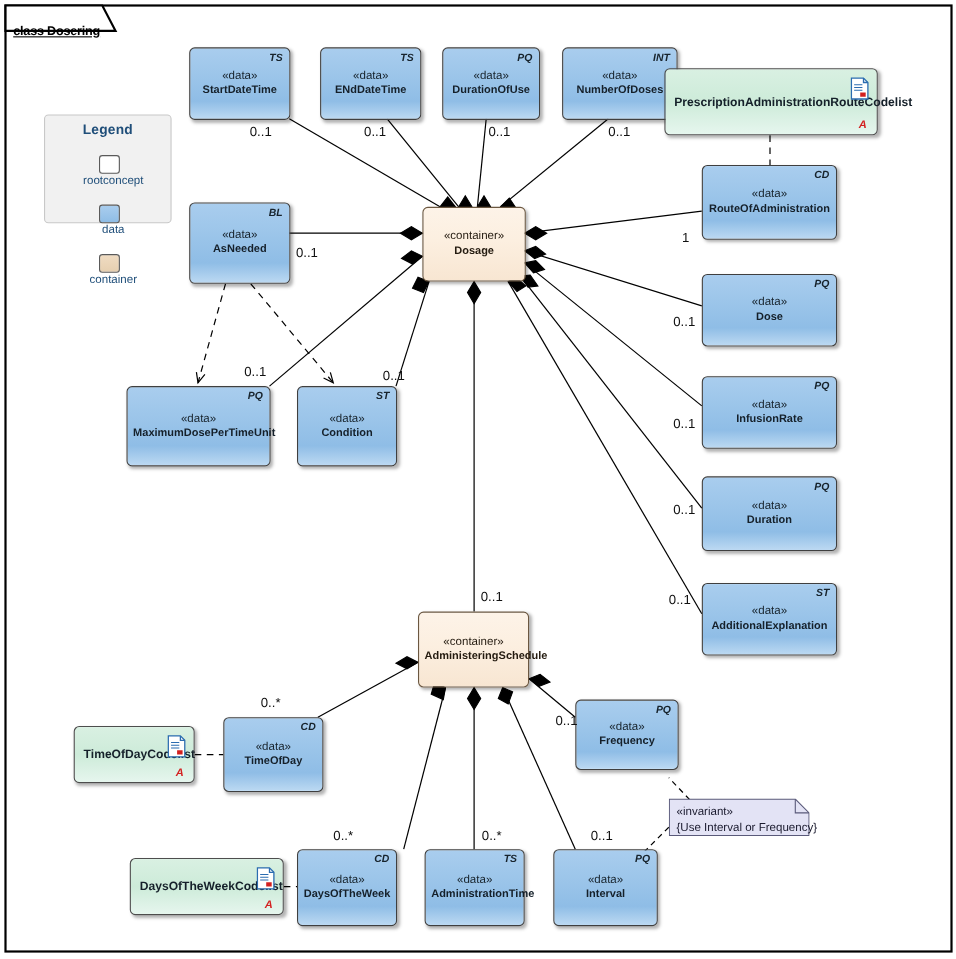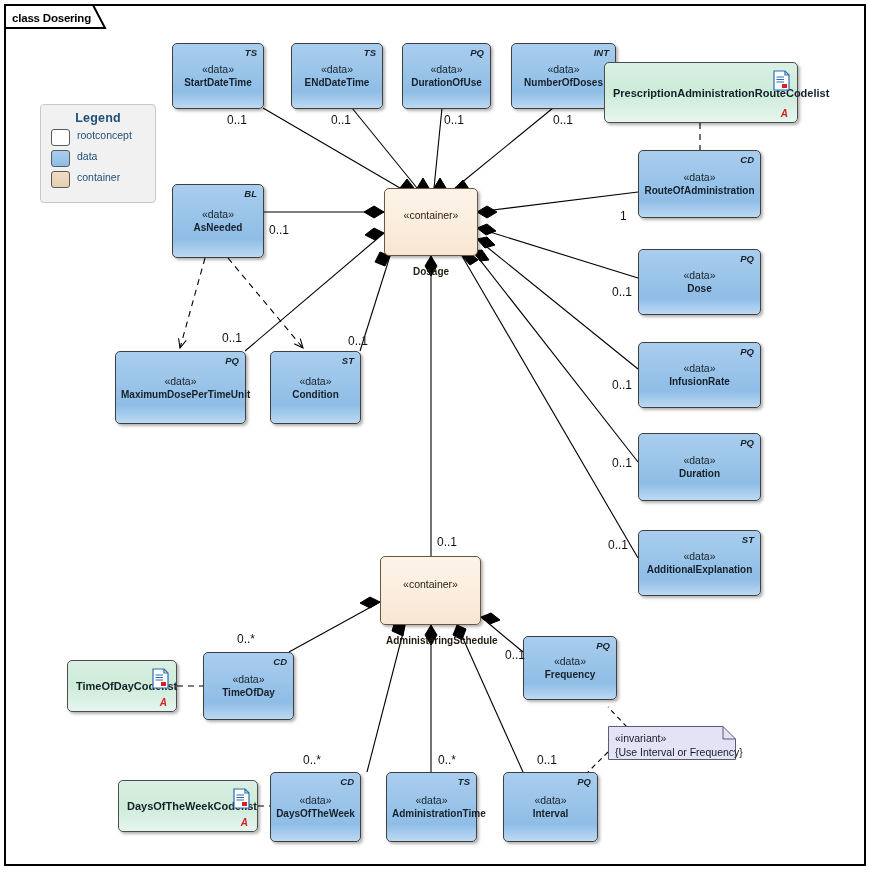--- a/index.html
+++ b/index.html
@@ -4,53 +4,53 @@
 <title>class Dosering</title>
 <style>
   html,body{margin:0;padding:0;background:#ffffff;}
   body{font-family:"Liberation Sans", sans-serif;}
   #canvas{position:relative;width:869px;height:872px;background:#fff;overflow:hidden;}
 
   
   #frame{position:absolute;left:4px;top:4px;width:862px;height:862px;border:2px solid #000;box-sizing:border-box;}
   #frame-tab{position:absolute;left:4px;top:4px;height:24px;box-sizing:border-box;}
   #frame-tab .tab-shape{position:relative;height:24px;}
-  #frame-tab .tab-label{position:absolute;left:8px;top:8px;font-size:11.5px;font-weight:bold;color:#000;white-space:nowrap;letter-spacing:-0.2px;}
+  #frame-tab .tab-label{position:absolute;left:8px;top:19px;font-size:11.5px;font-weight:bold;color:#000;white-space:nowrap;letter-spacing:-0.2px;text-decoration:underline;}
 
   
   svg.layer{position:absolute;left:0;top:0;width:869px;height:872px;overflow:visible;pointer-events:none;}
 
   
   .node{position:absolute;box-sizing:border-box;border:1px solid #3f3f3f;border-radius:5px;
         box-shadow:2px 2px 3px rgba(0,0,0,.30);}
   .node .stereo{font-size:10.5px;color:#17232c;text-align:center;line-height:13px;white-space:nowrap;}
   .node .nm{font-size:10px;font-weight:bold;color:#15202a;text-align:center;line-height:14px;white-space:nowrap;}
   .node .tp{position:absolute;right:6px;top:3px;font-size:9.5px;font-style:italic;font-weight:bold;color:#17232c;}
   .node .body{position:absolute;left:0;right:0;top:50%;transform:translateY(-50%);padding:0 5px;}
 
   .data-node{background:linear-gradient(180deg,#a9cdee 0%,#9dc6ea 35%,#8fbde6 75%,#bcd9f2 100%);}
   .container-node{background:linear-gradient(180deg,#fdf3e8 0%,#fcefe0 45%,#f8e6d2 100%);border-color:#6b5740;}
-  .container-node .stereo,.container-node .nm{color:#241b10;margin-top:43px;}
+  .container-node .stereo,.container-node .nm{color:#241b10;}
 
   
   .codelist{position:absolute;box-sizing:border-box;border:1px solid #4d4d4d;border-radius:5px;
             background:linear-gradient(180deg,#d9f0e2 0%,#cdebd9 50%,#e6f6ee 100%);
             box-shadow:2px 2px 3px rgba(0,0,0,.30);}
   .codelist .cl-name{position:absolute;left:8px;top:50%;transform:translateY(-50%);font-size:11px;font-weight:bold;color:#15202a;white-space:nowrap;}
   .codelist .doc-ico{position:absolute;right:7px;top:7px;width:17px;height:21px;}
   .codelist .amark{position:absolute;right:9px;bottom:3px;font-size:10px;font-weight:bold;font-style:italic;color:#d32020;}
 
   
   .note{position:absolute;box-sizing:border-box;}
   .note .note-txt{position:absolute;left:7px;top:5px;font-size:10.5px;color:#1a1a2e;line-height:14px;white-space:nowrap;}
 
   
   #legend{position:absolute;left:40px;top:104px;width:116px;height:99px;background:#f1f1f1;border:1px solid #c8c8c8;border-radius:4px;box-sizing:border-box;}
   #legend .lg-title{text-align:center;font-size:12.5px;font-weight:bold;color:#1f4e79;margin-top:6px;letter-spacing:.2px;}
-  #legend .lg-row{display:flex;align-items:flex-start;margin:4px 0 0 10px;}
+  #legend .lg-row{display:flex;align-items:center;margin:16px 0 0 10px;flex-direction:column;}
   #legend .sw{width:19px;height:17px;border:1px solid #5a5a5a;border-radius:3px;box-sizing:border-box;margin-right:7px;}
   #legend .sw.rootconcept{background:#ffffff;}
   #legend .sw.data{background:linear-gradient(180deg,#a9cdee,#8fbde6);}
   #legend .sw.container{background:linear-gradient(180deg,#f0dcc2,#e6cfb0);}
   #legend .lg-lbl{font-size:10.5px;color:#1f4e79;}
 
   
   .mult{position:absolute;font-size:12px;color:#111;white-space:nowrap;}
 </style>
 </head>

